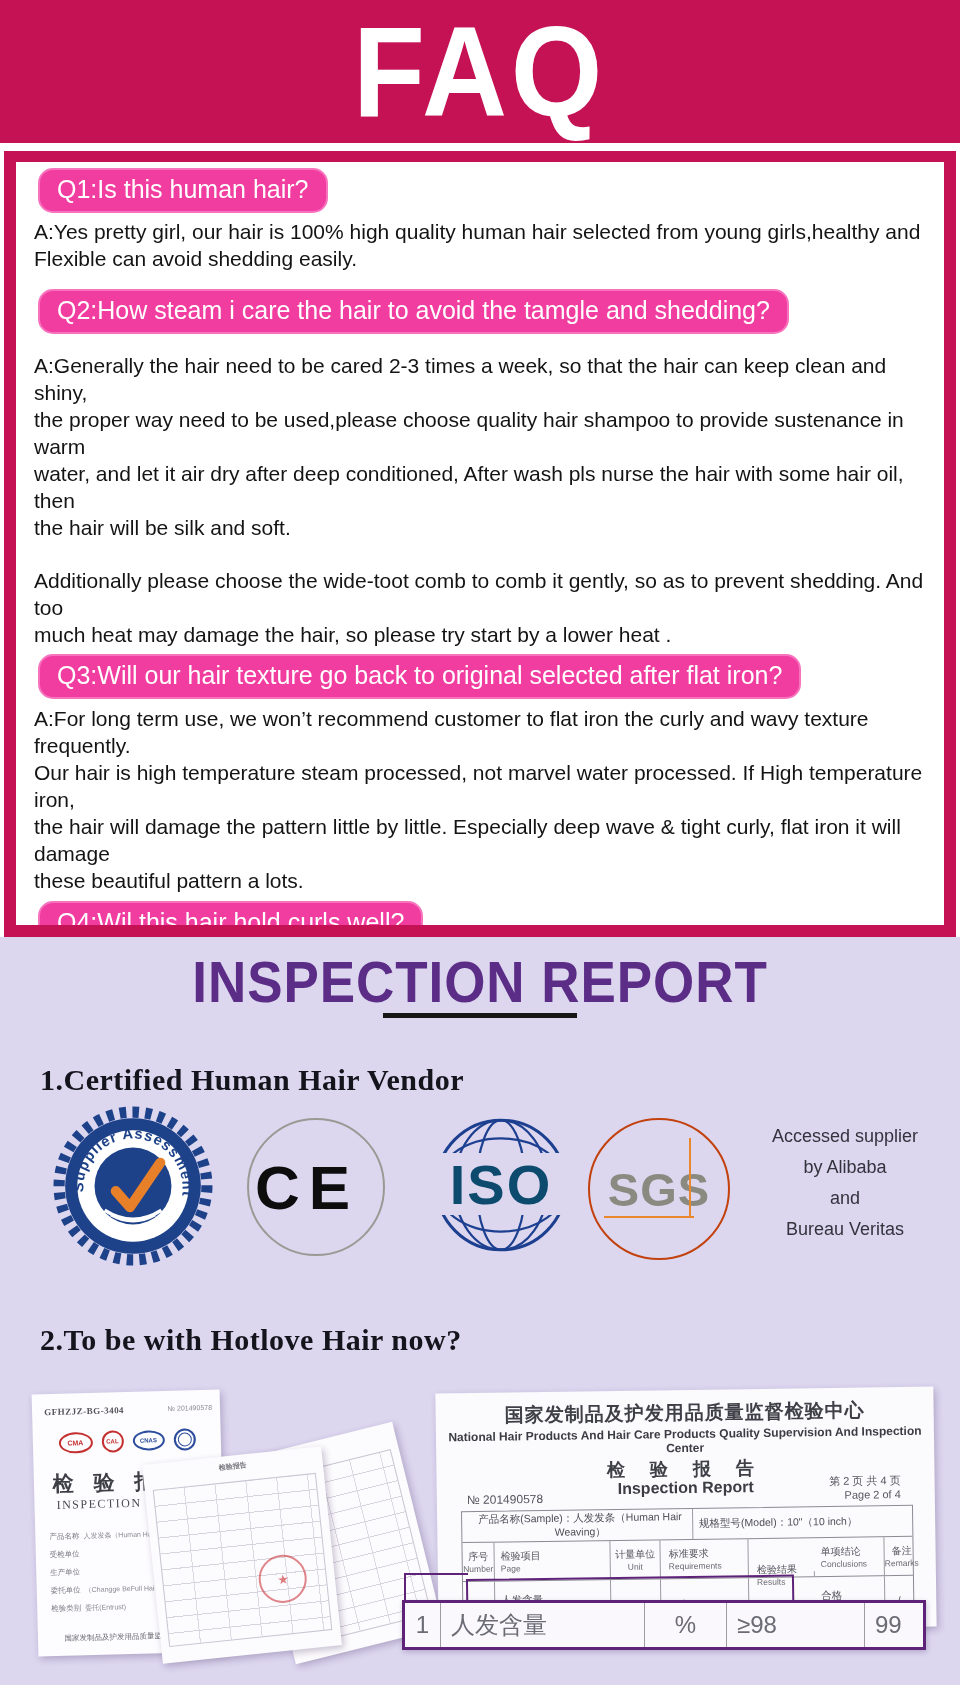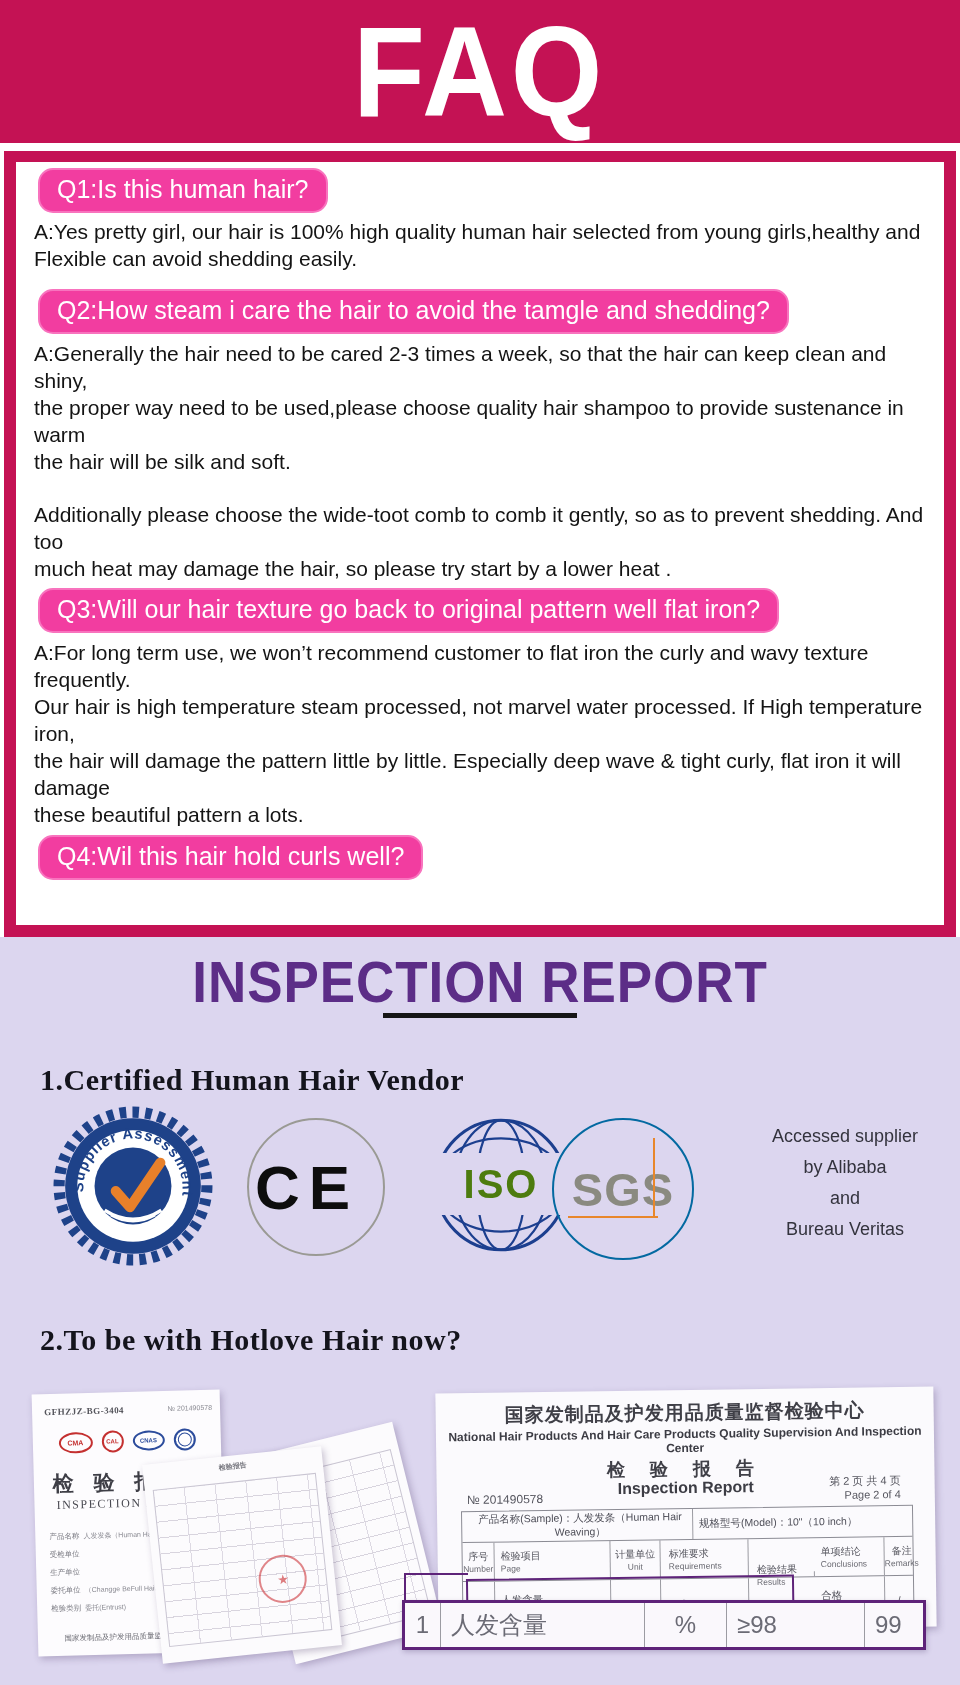--- a/index.html
+++ b/index.html
@@ -15,21 +15,21 @@
   
   .faq-frame{height:786px;background:#C41254;margin:0 4px;padding:11px 12px 12px;box-sizing:border-box;}
   .faq-card{background:#fff;height:100%;box-sizing:border-box;padding:0 16px;overflow:hidden;}
   .q-badge{display:inline-block;background:#F23DA0;border:2px solid #F873BE;color:#fff;
     font-size:25px;line-height:1;padding:7px 17px 9px;border-radius:15px;margin-left:6px;}
   .q1{margin-top:6px;}
   .q2{margin-top:17px;}
   .q3{margin-top:6px;}
   .q4{margin-top:7px;}
   .answer{margin-top:5px;color:#141414;font-size:21px;line-height:27px;margin-left:2px;}
-  .answer.a2{margin-top:6px;}
+  .answer.a2{margin-top:18px;}
   .answer.a2b{margin-top:26px;}
   .answer.a3{margin-top:6px;}
 
   
   .report-section{height:748px;background:#DCD6EF;position:relative;overflow:hidden;}
   .ir-title{position:absolute;top:12px;left:0;width:100%;text-align:center;color:#5C2D87;
     font-size:57px;font-weight:700;letter-spacing:1px;transform:scaleX(.93);}
   .ir-underline{position:absolute;top:76px;left:calc(50% - 97px);width:194px;height:5px;background:#161616;}
   .ir-subtitle{position:absolute;top:84px;left:0;width:100%;text-align:center;color:#85858F;font-size:18px;}
   .sec-heading{position:absolute;left:40px;font-family:"Liberation Serif","DejaVu Serif",serif;
@@ -39,22 +39,22 @@
 
   
   .logo{position:absolute;}
   .supplier-badge{left:52px;top:168px;width:162px;height:162px;}
   .circle-logo{border-radius:50%;background:transparent;display:flex;align-items:center;justify-content:flex-start;box-sizing:border-box;}
   .ce-logo{left:247px;top:181px;width:138px;height:138px;border:2px solid #9a9a94;}
   .ce-text{font-size:62px;font-weight:700;letter-spacing:9px;color:#0d0d0d;padding-left:6px;}
   .iso-logo{left:420px;top:165px;width:162px;height:166px;}
   .iso-band{position:absolute;left:-4px;top:51px;width:170px;height:62px;background:#DCD6EF;
     display:flex;align-items:center;justify-content:center;}
-  .iso-text{font-size:40px;font-weight:800;color:#4d7c0f;letter-spacing:2px;}
-  .sgs-logo{left:552px;top:181px;width:138px;height:138px;border:2px solid #0369a1;position:absolute;border-radius:50%;}
+  .iso-text{font-size:56px;font-weight:800;color:#0c4a6e;letter-spacing:2px;}
+  .sgs-logo{left:588px;top:181px;width:138px;height:138px;border:2px solid #c2410c;position:absolute;border-radius:50%;}
   .sgs-text{position:absolute;left:0;top:0;width:100%;height:100%;display:flex;align-items:center;justify-content:center;
     font-size:47px;font-weight:700;letter-spacing:1px;color:#8A8A80;}
   .sgs-vline{position:absolute;left:99px;top:18px;width:2px;height:80px;background:#E8872B;}
   .sgs-hline{position:absolute;left:14px;top:96px;width:90px;height:2px;background:#E8872B;}
   .accessed{position:absolute;left:742px;top:184px;width:206px;text-align:center;color:#33333D;
     font-size:18px;line-height:31px;}
 
   
   .doc-page{position:absolute;background:#FDFCFE;box-shadow:2px 3px 7px rgba(60,40,90,.28);box-sizing:border-box;}
   .left-doc{left:35px;top:455px;width:188px;height:262px;transform:rotate(-1.5deg);z-index:1;padding:0;}
@@ -151,28 +151,29 @@
       <div class="q-badge q1">Q1:Is this human hair?</div>
       <div class="answer">
         <div>A:Yes pretty girl, our hair is 100% high quality human hair selected from young girls,healthy and</div>
         <div>Flexible can avoid shedding easily.</div>
       </div>
 
       <div class="q-badge q2">Q2:How steam i care the hair to avoid the tamgle and shedding?</div>
       <div class="answer a2">
         <div>A:Generally the hair need to be cared 2-3 times a week, so that the hair can keep clean and shiny,</div>
         <div>the proper way need to be used,please choose quality hair shampoo to provide sustenance in warm</div>
+        <div>water, and let it air dry after deep conditioned, After wash pls nurse the hair with some hair oil, then</div>
         <div>the hair will be silk and soft.</div>
       </div>
       <div class="answer a2b">
         <div>Additionally please choose the wide-toot comb to comb it gently, so as to prevent shedding. And too</div>
         <div>much heat may damage the hair, so please try start by a lower heat .</div>
       </div>
 
-      <div class="q-badge q3">Q3:Will our hair texture go back to original pattern well flat iron?</div>
+      <div class="q-badge q3">Q3:Will our hair texture go back to original selected after flat iron?</div>
       <div class="answer a3">
         <div>A:For long term use, we won’t recommend customer to flat iron the curly and wavy texture frequently.</div>
         <div>Our hair is high temperature steam processed, not marvel water processed. If High temperature iron,</div>
         <div>the hair will damage the pattern little by little. Especially deep wave &amp; tight curly, flat iron it will damage</div>
         <div>these beautiful pattern a lots.</div>
       </div>
 
       <div class="q-badge q4">Q4:Wil this hair hold curls well?</div>
       
 

